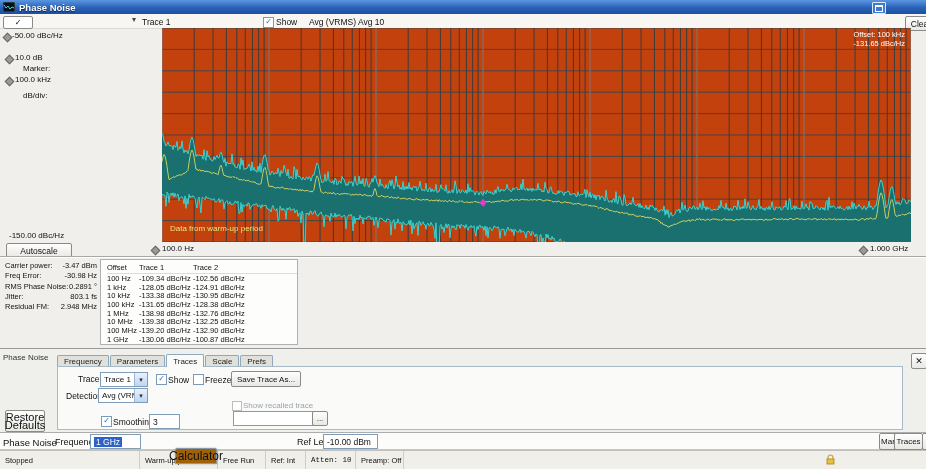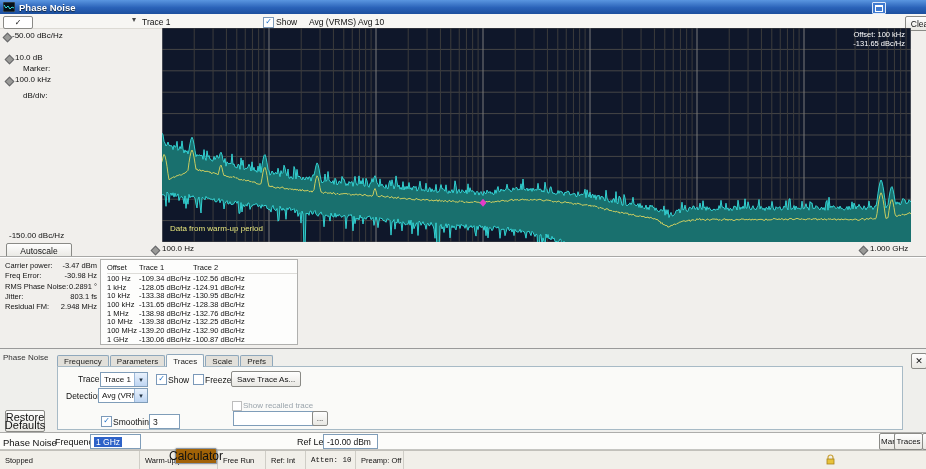--- a/index.html
+++ b/index.html
@@ -29,21 +29,21 @@
   .dd-btn{width:12px;background:linear-gradient(#e9f2fd,#bed5f2);border-left:1px solid #9db9d9;
     color:#234;font-size:7px;display:flex;align-items:center;justify-content:center;}
   .inp{position:absolute;background:#fff;border:1px solid #7f9db9;font-size:8.5px;
     display:flex;align-items:center;padding-left:3px;overflow:hidden;}
   .hl{background:#2e62c8;color:#fff;padding:0 2px;}
   .lbl{position:absolute;font-size:8.5px;white-space:nowrap;}
   .sm{font-size:8px;}
   .dia{position:absolute;width:5px;height:5px;background:#9a9a98;border:1px solid #68686a;
     transform:rotate(45deg);}
   
-  .plot{left:162px;top:28px;width:749px;height:214px;background:#0f172a;}
+  .plot{left:162px;top:28px;width:749px;height:214px;background:#c2410c;}
   .plot svg{position:absolute;left:0;top:0;}
   .readout{position:absolute;right:6px;top:3px;text-align:right;color:#fff;font-size:7.5px;line-height:8.5px;}
   .annot{position:absolute;left:8px;bottom:9px;color:#e6e67c;font-size:8px;}
   
   .metric-row{display:flex;justify-content:space-between;width:92px;height:10.3px;font-size:7.5px;}
   .o-table{left:100px;top:259px;width:198px;height:86px;background:#fdfdfc;border:1px solid #b0b0ae;
     padding:2px 0 0 6px;box-sizing:border-box;}
   .t-row{display:grid;grid-template-columns:32px 54px auto;height:8.7px;align-items:center;font-size:7.5px;white-space:nowrap;}
   .t-head{height:11px;border-bottom:1px solid #dddcd8;}
   

